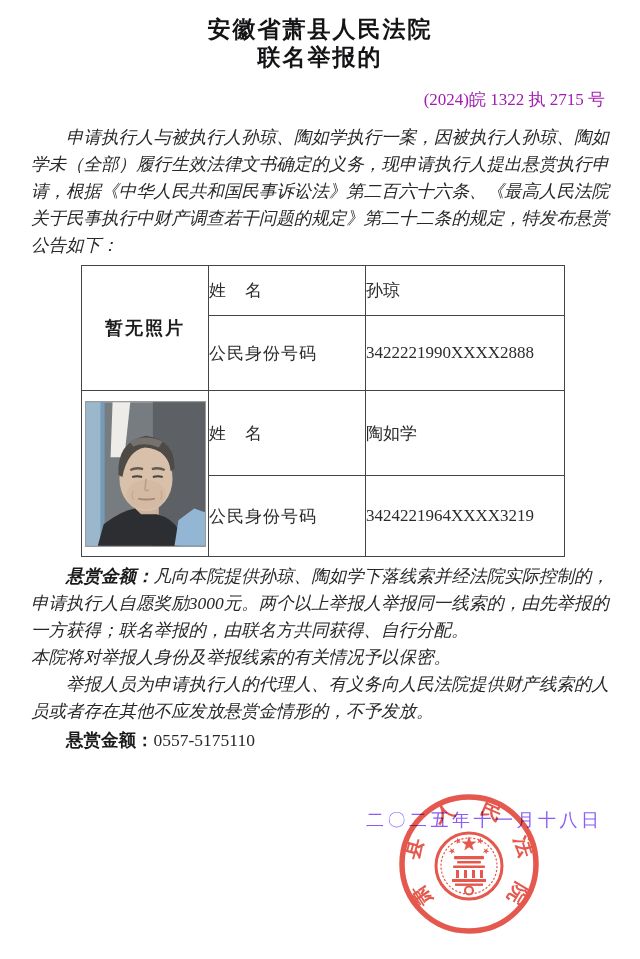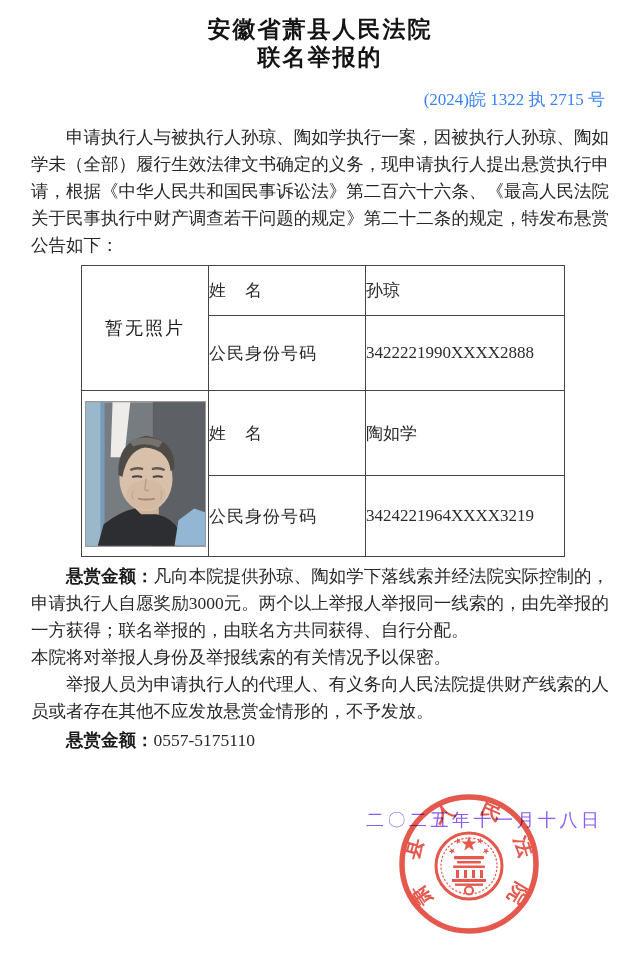--- a/index.html
+++ b/index.html
@@ -21,49 +21,50 @@
     font-weight: bold;
     line-height: 28px;
     letter-spacing: 2px;
     color: #141416;
   }
   .case-number {
     text-align: right;
     font-size: 17px;
     margin-top: 16px;
     padding-right: 4px;
-    color: #3b82f6;
+    color: #a21caf;
   }
   p.body-par {
     margin: 0;
     font-size: 17.5px;
     line-height: 27px;
     text-align: justify;
     text-indent: 2em;
     color: #28282a;
+    font-style: italic;
   }
   p.first-par { margin-top: 13px; }
   p.no-indent { text-indent: 0; }
   .b { font-weight: bold; color: #1b1b1d; margin-top: 28px; }
   table.suspects {
     border-collapse: collapse;
     table-layout: fixed;
     width: 483px;
     margin: 6px 0 0 50px;
   }
   table.suspects td {
     border: 1.5px solid #454547;
     vertical-align: middle;
     font-size: 17px;
     color: #2b2b2d;
     padding: 0;
   }
   td.photo-cell { text-align: center; }
   .no-photo-text {
-    font-weight: normal;
+    font-weight: bold;
     font-size: 18px;
     letter-spacing: 2px;
     color: #1c1c1e;
   }
   td.label-cell { padding-left: 12px; letter-spacing: 1px; }
   td.value-cell { padding-left: 12px; font-size: 17.5px; }
   .portrait-frame {
     width: 121px;
     height: 146px;
     margin: 2px auto;

